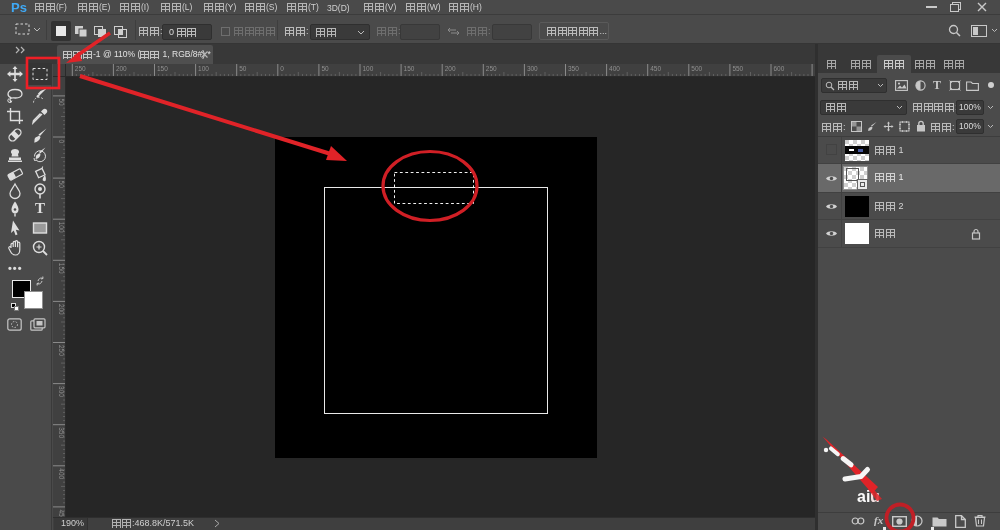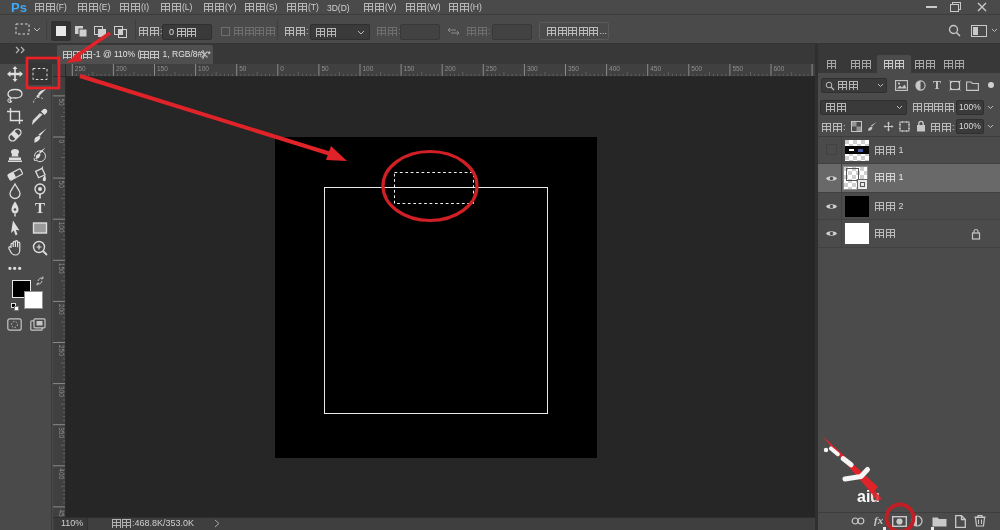--- a/index.html
+++ b/index.html
@@ -530,22 +530,22 @@
     </svg>
   </div>
 <div class="abs" style="left:66px;top:77px;width:749px;height:440px;background:#262626;"></div>
 <div class="abs" style="left:275px;top:137px;width:322px;height:321px;background:#000;"></div>
 <div class="abs" style="left:324px;top:187px;width:224px;height:227px;border:1.5px solid #e9e9e9;"></div>
 <svg class="abs" style="left:394px;top:172px;" width="80" height="32" viewBox="0 0 80 32">
 <rect x="0.5" y="0.5" width="79" height="31" fill="none" stroke="#f2f2f2" stroke-width="1" stroke-dasharray="2.8 2.6"></rect>
   </svg>
 <div class="abs" style="left:53px;top:517px;width:762px;height:13px;background:#3f3f3f;border-top:1px solid #2e2e2e;"></div>
 <div class="abs" style="left:54px;top:518px;width:34px;height:12px;background:#393939;border-right:1px solid #303030;"></div>
-<div class="abs txt" style="left:61px;top:519px;font-size:9px;color:#cfcfcf;">110%</div>
-<div class="abs txt" style="left:112px;top:519px;font-size:9px;color:#cfcfcf;"><i class="cj" style="width:8.5px;height:8.5px;"></i><i class="cj" style="width:8.5px;height:8.5px;"></i><span style="vertical-align:middle;">:468.8K/353.0K</span></div>
+<div class="abs txt" style="left:61px;top:519px;font-size:9px;color:#cfcfcf;">190%</div>
+<div class="abs txt" style="left:112px;top:519px;font-size:9px;color:#cfcfcf;"><i class="cj" style="width:8.5px;height:8.5px;"></i><i class="cj" style="width:8.5px;height:8.5px;"></i><span style="vertical-align:middle;">:468.8K/571.5K</span></div>
 <svg class="abs" style="left:214px;top:519px;" width="6" height="9" viewBox="0 0 6 9">
     <path d="M1 1 L5 4.5 L1 8" fill="none" stroke="#aaa"></path>
   </svg>
 <div class="abs" style="left:815px;top:44px;width:3px;height:486px;background:#2f2f2f;"></div>
 <div class="abs" style="left:818px;top:44px;width:182px;height:29px;background:#383838;"></div>
 <div class="abs" style="left:818px;top:73px;width:182px;height:457px;background:#4b4b4b;"></div>
 <div class="abs" style="left:877px;top:55px;width:34px;height:18px;background:#4b4b4b;border-radius:2px 2px 0 0;"></div>
 <div class="abs txt" style="left:827px;top:60px;color:#c3c3c3;"><i class="cj" style="width:9px;height:9px;color:#c3c3c3;"></i></div>
 <div class="abs txt" style="left:851px;top:60px;color:#c3c3c3;"><i class="cj" style="width:9px;height:9px;color:#c3c3c3;"></i><i class="cj" style="width:9px;height:9px;color:#c3c3c3;"></i></div>
 <div class="abs txt" style="left:884px;top:60px;color:#ececec;"><i class="cj" style="width:9px;height:9px;color:#ececec;"></i><i class="cj" style="width:9px;height:9px;color:#ececec;"></i></div>

